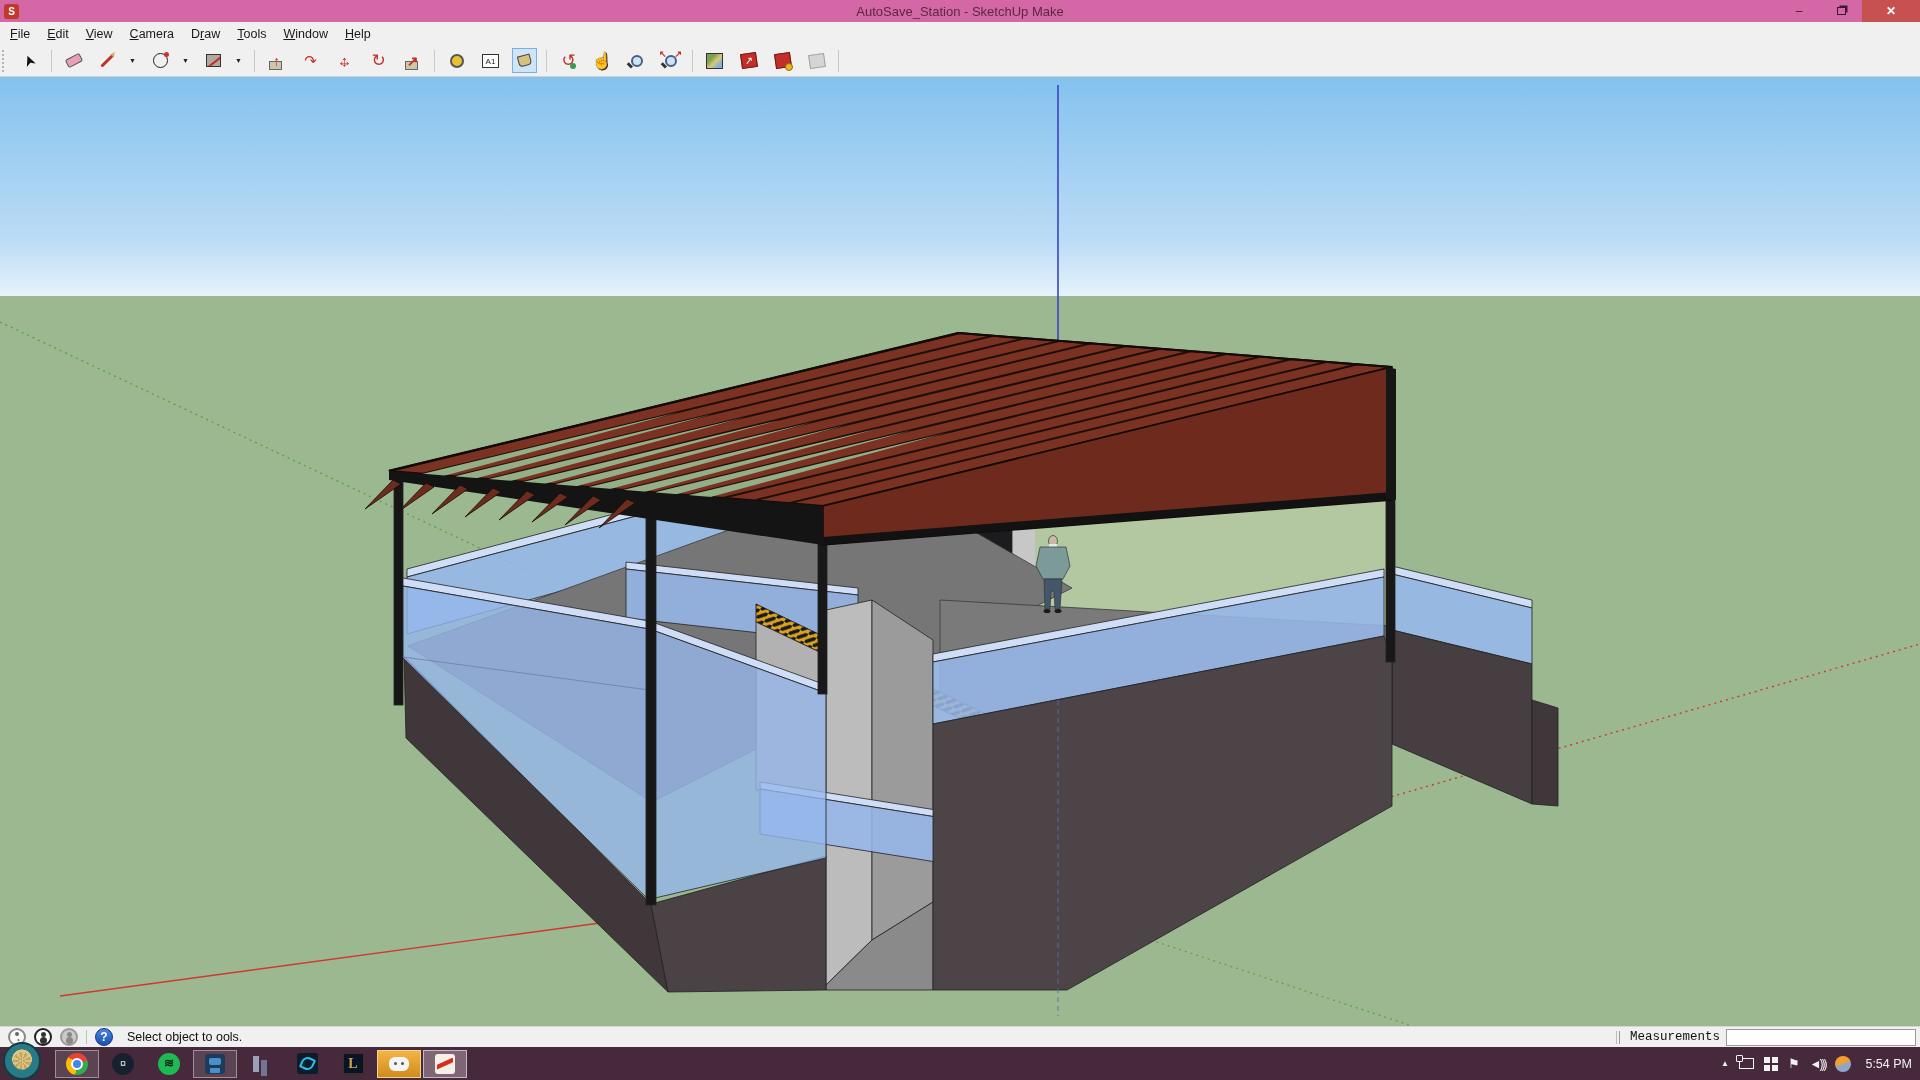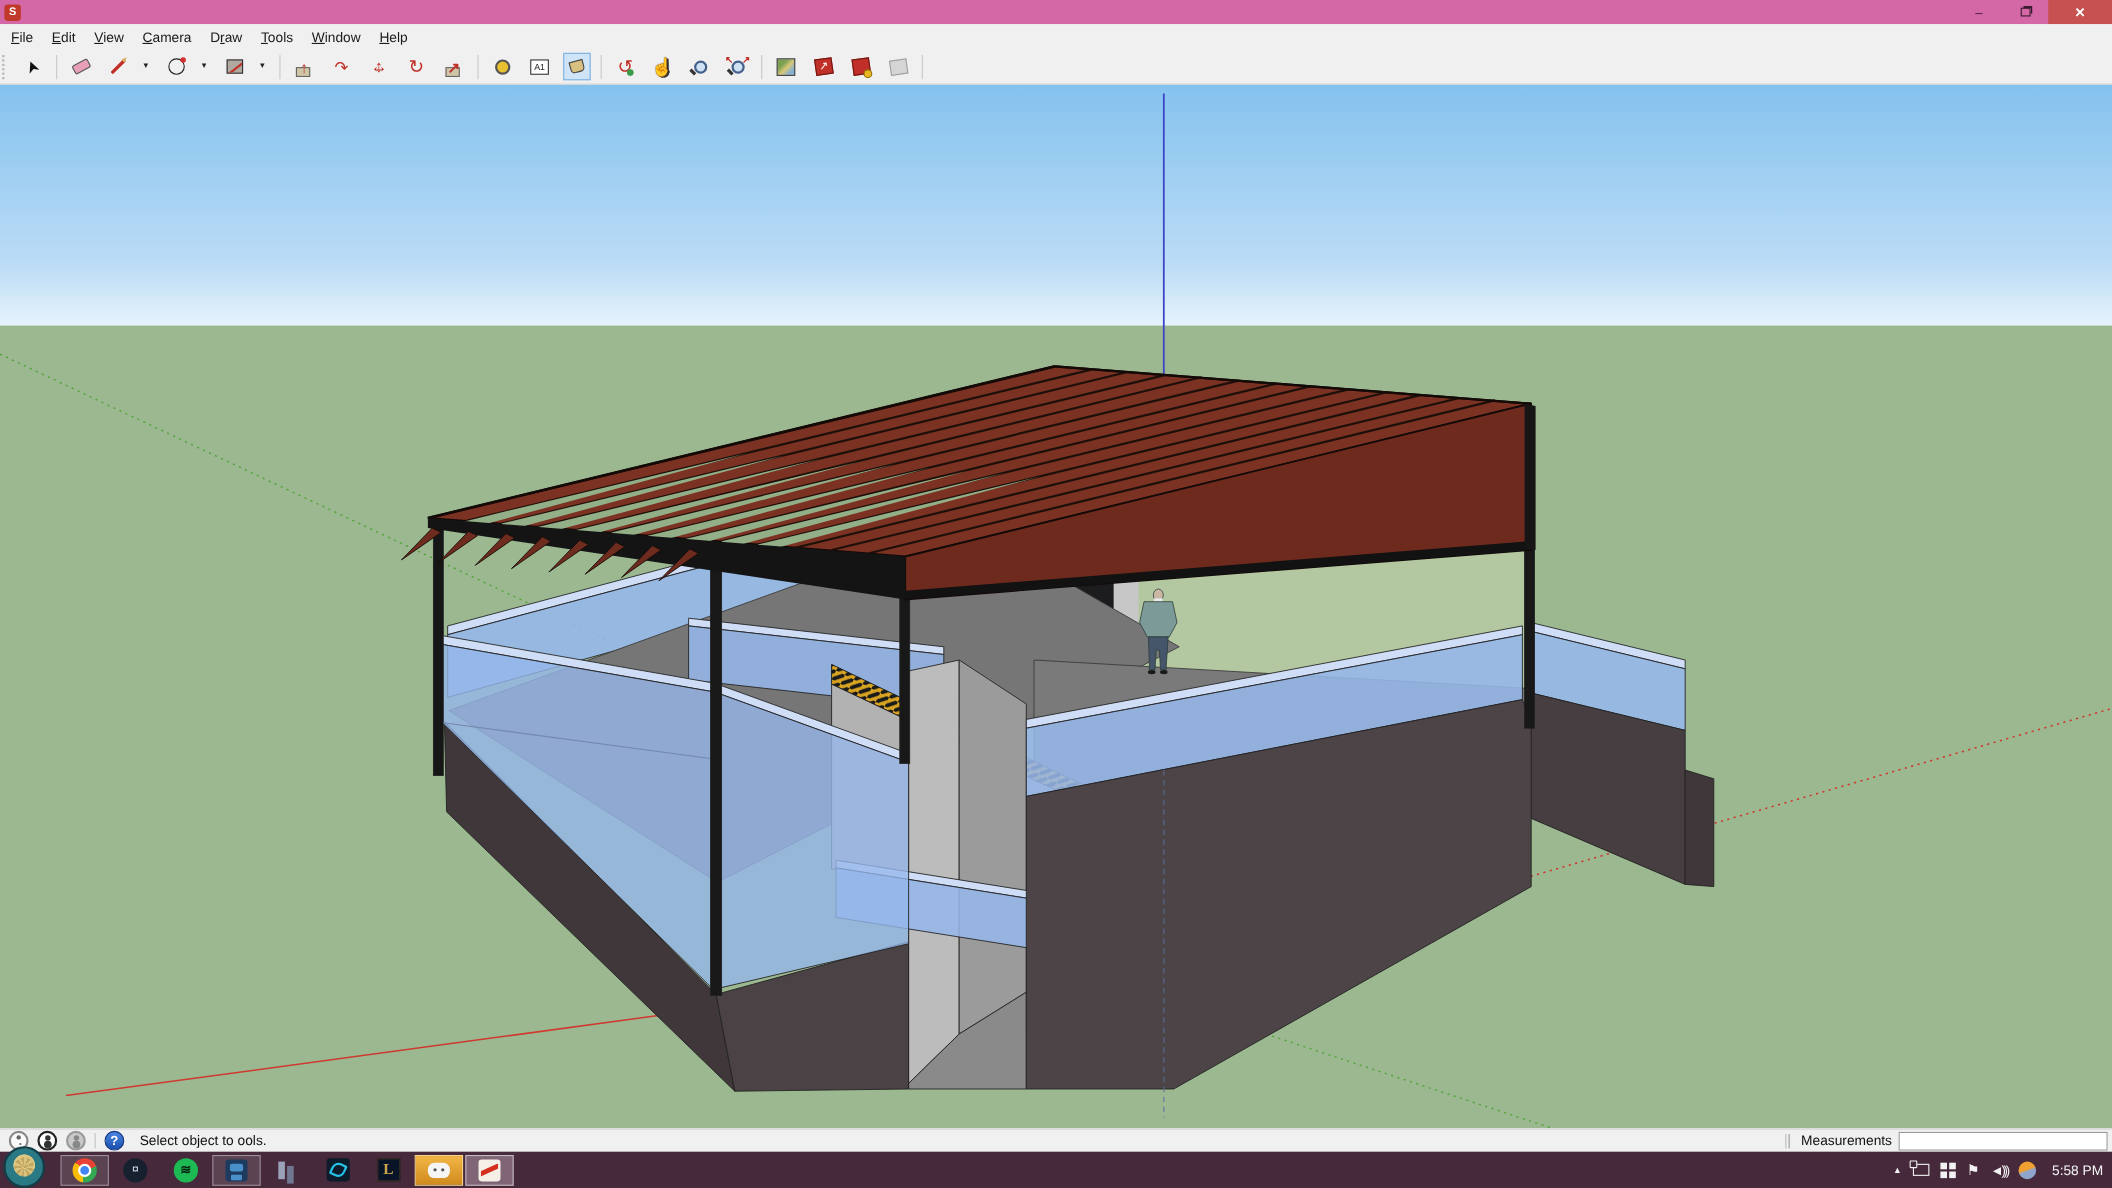--- a/index.html
+++ b/index.html
@@ -44,21 +44,21 @@
   .statusbar { position:absolute; top:1026px; left:0; width:1920px; height:21px; background:#f0f0f0; border-top:1px solid #d5d5d5; display:flex; align-items:center; font-size:12.5px; color:#111; }
   .sb-ic { width:18px; height:18px; border-radius:50%; margin-left:8px; position:relative; flex:none; }
   .sb-pin { border:2px solid #8a8a8a; background:#fafafa; }
   .sb-pin:after { content:""; position:absolute; left:5px; top:2px; width:4px; height:4px; background:#666; border-radius:50%; box-shadow:1.5px 6px 0 -1px #666; }
   .sb-person1 { border:2px solid #222; background:#fff; }
   .sb-person1:after, .sb-person2:after { content:""; position:absolute; left:4.5px; top:2px; width:5px; height:5px; background:#333; border-radius:50%; box-shadow:0 6px 0 1px #333; }
   .sb-person2 { background:#c9c9c9; border:2px solid #9a9a9a; } .sb-person2:after { background:#888; box-shadow:0 6px 0 1px #888; }
   .sb-div { width:1px; height:14px; background:#c0c0c0; margin-left:8px; }
   .sb-q { background:linear-gradient(#4a84e0,#1a50b0); border:1.5px solid #14367a; color:#fff; font-weight:bold; font-size:12px; text-align:center; line-height:17px; }
   .sb-msg { margin-left:14px; }
-  .meas { position:absolute; right:200px; display:flex; align-items:center; gap:10px; }
+  .meas { position:absolute; right:200px; display:flex; align-items:center; gap:10px;font-family:Liberation Mono, monospace; }
   .meas-grip { width:1px; height:13px; background:#999; box-shadow:-3px 0 0 #bbb; }
   .meas-input { position:absolute; right:4px; width:190px; height:17px; background:#fff; border:1px solid #9a9a9a; font-size:11px; }
   .taskbar { position:absolute; top:1047px; left:0; width:1920px; height:33px; background:#46293b; display:flex; align-items:center; }
   .start-orb { width:38px; height:38px; border-radius:50%; margin-left:3px; margin-top:-5px; background:radial-gradient(circle at 50% 45%, #dcc882 0 38%, #2a7a86 40% 70%, #16525e 100%); border:2px solid #123c46; flex:none; position:relative; z-index:2; }
   .start-orb:after { content:""; position:absolute; inset:8px; border-radius:50%; background:repeating-conic-gradient(#d9c27c 0 20deg, #b89a55 20deg 40deg); opacity:.75; }
   .tb-slot { width:44px; height:28px; margin-left:2px; display:flex; align-items:center; justify-content:center; flex:none; }
   .tb-box { border:1px solid rgba(255,255,255,.4); background:rgba(255,255,255,.12); }
   .tb-box-hot { border:1px solid #f6d388; background:linear-gradient(#f2b646,#d08a1e); }
   .tb-box-lite { border:1px solid rgba(255,255,255,.55); background:rgba(235,215,225,.35); }
   .chrome-ic { width:22px; height:22px; border-radius:50%; background:conic-gradient(from -50deg,#ea4335 0 120deg,#34a853 0 240deg,#fbbc05 0 360deg); position:relative; }
@@ -86,20 +86,21 @@
   .vol-ic { font-size:12px; letter-spacing:-2px; }
   .orb-ic { width:16px; height:16px; border-radius:50%; background:linear-gradient(160deg,#f0a030 45%,#8fa6cc 55%); }
   .tray-time { font-size:12.5px; margin-left:4px; }
   u { text-decoration:underline; }
 </style>
 </head>
 <body>
 
 <div class="titlebar">
   <div class="logo">S</div>
+  <div class="title-text">AutoSave_Station - SketchUp Make</div>
   <div class="win-controls">
     <div class="win-btn" title="minimize">–</div>
     <div class="win-btn" title="restore">
         <span class="restore-glyph"></span>
       </div>
     <div class="win-btn close" title="close">✕</div>
   </div>
 </div>
 
 <div class="menubar">
@@ -381,15 +382,15 @@
     <span class="net-ic" title="network"></span>
     <span class="grid4" title="grid">
         <span></span>
         <span></span>
         <span></span>
         <span></span>
       </span>
     <span class="flag-ic" title="action-center-flag">⚑</span>
     <span class="vol-ic" title="volume">◄)))</span>
     <span class="orb-ic" title="color-orb"></span>
-    <span class="tray-time">5:58 PM</span>
+    <span class="tray-time">5:54 PM</span>
   </div>
 </div>
 
 </body></html>

